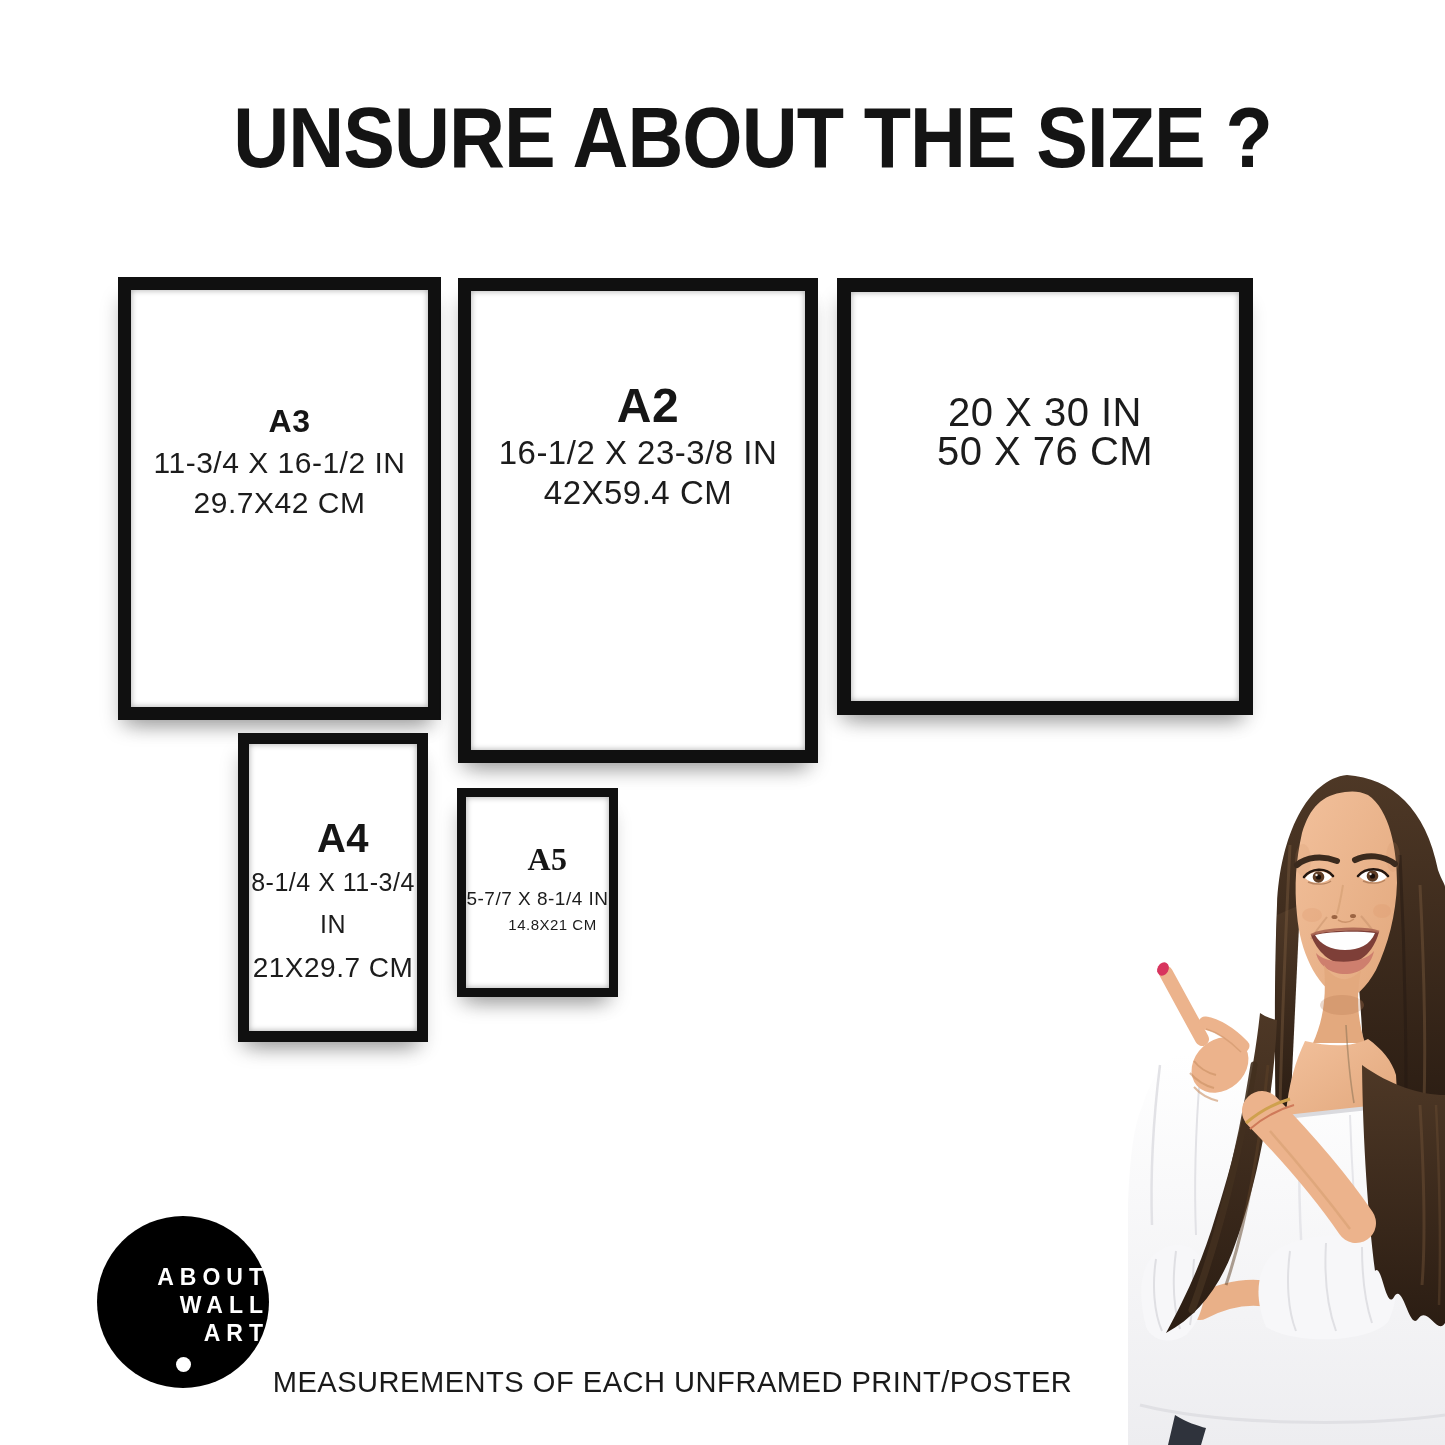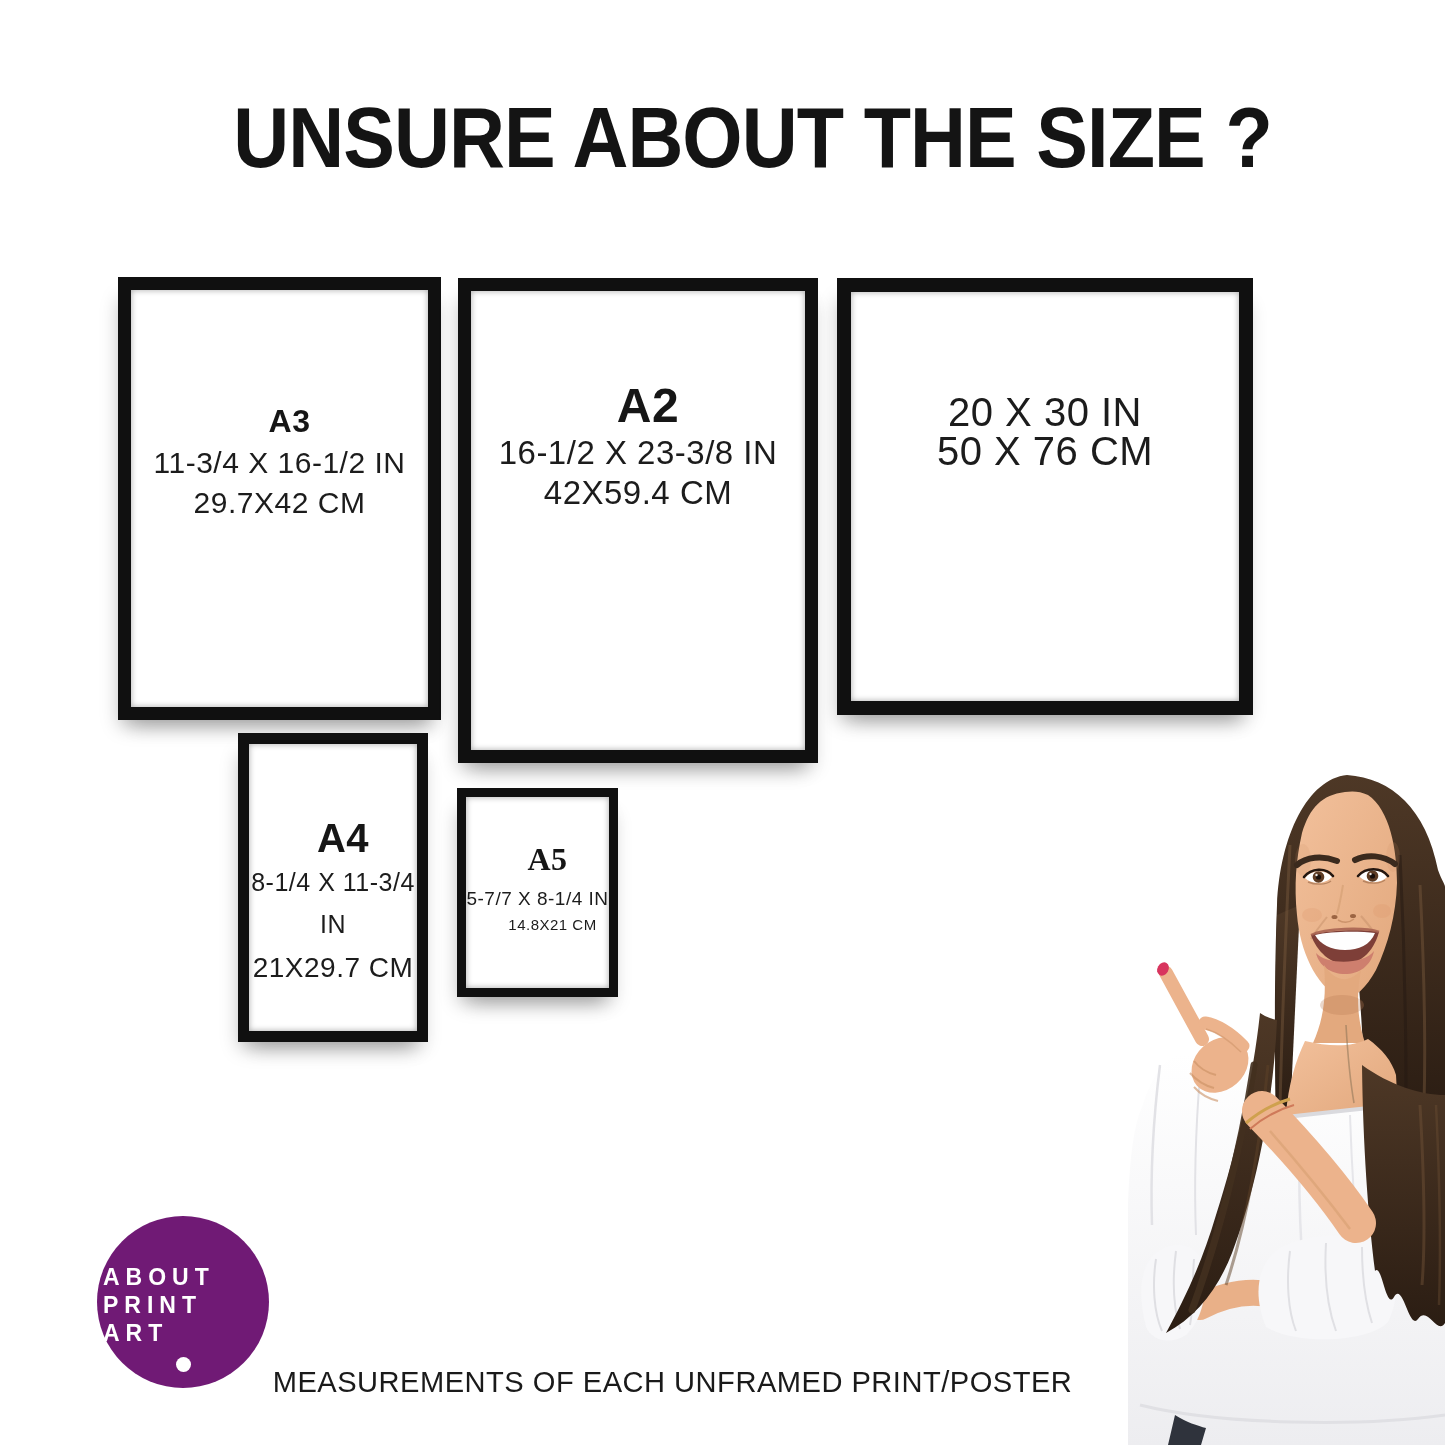--- a/index.html
+++ b/index.html
@@ -41,21 +41,21 @@
   .f-a4 .t-label{font-size:40px;line-height:46px;}
   .f-a4 .t-l1{font-size:25px;line-height:42px;}
   .f-a4 .t-l2{font-size:28px;line-height:46px;}
   .f-a5 .ftext{top:36px;}
   .f-a5 .t-label{font-size:32px;line-height:52px;font-family:Liberation Serif, serif;}
   .f-a5 .t-l1{font-size:19px;line-height:27px;}
   .f-a5 .t-l2{font-size:15px;line-height:25px;padding-left:30px;}
   
   .logo{
     position:absolute;left:97px;top:1216px;width:172px;height:172px;border-radius:50%;
-    background:#701a75;color:#ffffff;text-align:left;box-sizing:border-box;padding-top:47px;
+    background:#000000;color:#ffffff;text-align:right;box-sizing:border-box;padding-top:47px;
   }
   .logo-line{font-size:23px;line-height:28px;font-weight:700;letter-spacing:6px;text-indent:6px;}
   .logo-dot{width:15px;height:15px;border-radius:50%;background:#fff;margin:10px auto 0;}
   
   .caption{
     position:absolute;left:0;top:1366px;width:1345px;text-align:center;
     font-size:30px;line-height:32px;letter-spacing:.5px;color:#1a1a1a;
     transform:scaleX(.97);transform-origin:center;white-space:nowrap;
   }
   
@@ -102,21 +102,21 @@
   <div class="frame f-a5">
     <div class="ftext">
       <div class="t-label">A5</div>
       <div class="t-l1">5-7/7 X 8-1/4 IN</div>
       <div class="t-l2">14.8X21 CM</div>
     </div>
   </div>
 
   <div class="logo">
     <div class="logo-line">ABOUT</div>
-    <div class="logo-line">PRINT</div>
+    <div class="logo-line">WALL</div>
     <div class="logo-line">ART</div>
     <div class="logo-dot"></div>
   </div>
 
   <div class="caption">MEASUREMENTS OF EACH UNFRAMED PRINT/POSTER</div>
 
   <svg class="woman" viewBox="0 0 345 680">
     <defs>
       <linearGradient id="skinG" x1="0" y1="0" x2="1" y2="1">
         <stop offset="0" stop-color="#f2c09b"></stop>

